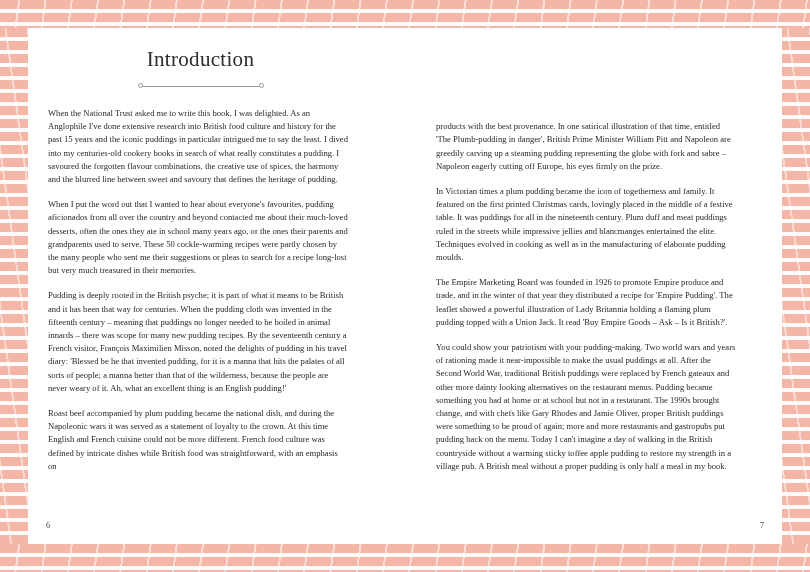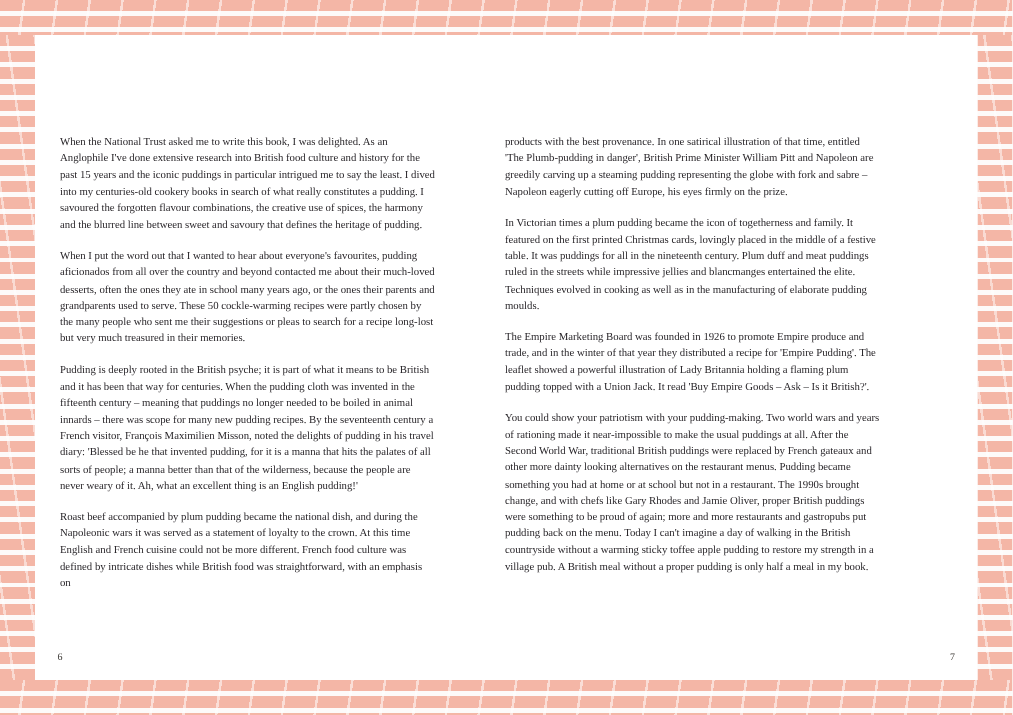--- a/index.html
+++ b/index.html
@@ -133,21 +133,22 @@
   .ornament .dot.left  { left: 0; }
   .ornament .dot.right { right: 0; }
 
   
   .columns {
     position: absolute;
     left: 20px;
     top: 79px;
     width: 714px;
     display: flex;
-    gap: 56px;
+    gap: 88px;
+    align-items: flex-end;
   }
   .col {
     width: 300px;
   }
   .col p {
     margin: 0 0 12px 0;
     font-family: "Liberation Serif", "DejaVu Serif", serif;
     font-size: 8.6px;
     line-height: 13.2px;
     color: #29262a;
@@ -172,20 +173,28 @@
 
 <div class="spread">
 
   <div class="border-band band-top"></div>
   <div class="border-band band-bottom"></div>
   <div class="border-band band-left"></div>
   <div class="border-band band-right"></div>
 
   <div class="paper">
 
+    <div class="chapter-head">
+      <h1 class="chapter-title">Introduction</h1>
+      <div class="ornament">
+        <span class="dot left"></span>
+        <span class="rule"></span>
+        <span class="dot right"></span>
+      </div>
+    </div>
 
     <div class="columns">
 
       <div class="col">
         <p>When the National Trust asked me to write this book, I was delighted. As an Anglophile I've done extensive research into British food culture and history for the past 15 years and the iconic puddings in particular intrigued me to say the least. I dived into my centuries-old cookery books in search of what really constitutes a pudding. I savoured the forgotten flavour combinations, the creative use of spices, the harmony and the blurred line between sweet and savoury that defines the heritage of pudding.</p>
         <p>When I put the word out that I wanted to hear about everyone's favourites, pudding aficionados from all over the country and beyond contacted me about their much-loved desserts, often the ones they ate in school many years ago, or the ones their parents and grandparents used to serve. These 50 cockle-warming recipes were partly chosen by the many people who sent me their suggestions or pleas to search for a recipe long-lost but very much treasured in their memories.</p>
         <p>Pudding is deeply rooted in the British psyche; it is part of what it means to be British and it has been that way for centuries. When the pudding cloth was invented in the fifteenth century – meaning that puddings no longer needed to be boiled in animal innards – there was scope for many new pudding recipes. By the seventeenth century a French visitor, François Maximilien Misson, noted the delights of pudding in his travel diary: 'Blessed be he that invented pudding, for it is a manna that hits the palates of all sorts of people; a manna better than that of the wilderness, because the people are never weary of it. Ah, what an excellent thing is an English pudding!'</p>
         <p>Roast beef accompanied by plum pudding became the national dish, and during the Napoleonic wars it was served as a statement of loyalty to the crown. At this time English and French cuisine could not be more different. French food culture was defined by intricate dishes while British food was straightforward, with an emphasis on</p>
       </div>
 

